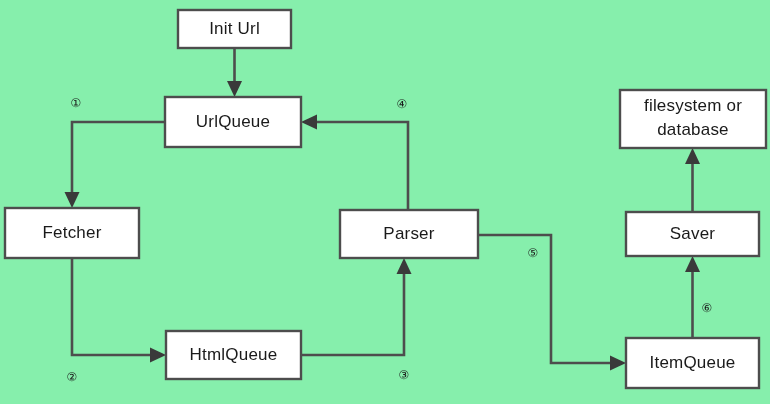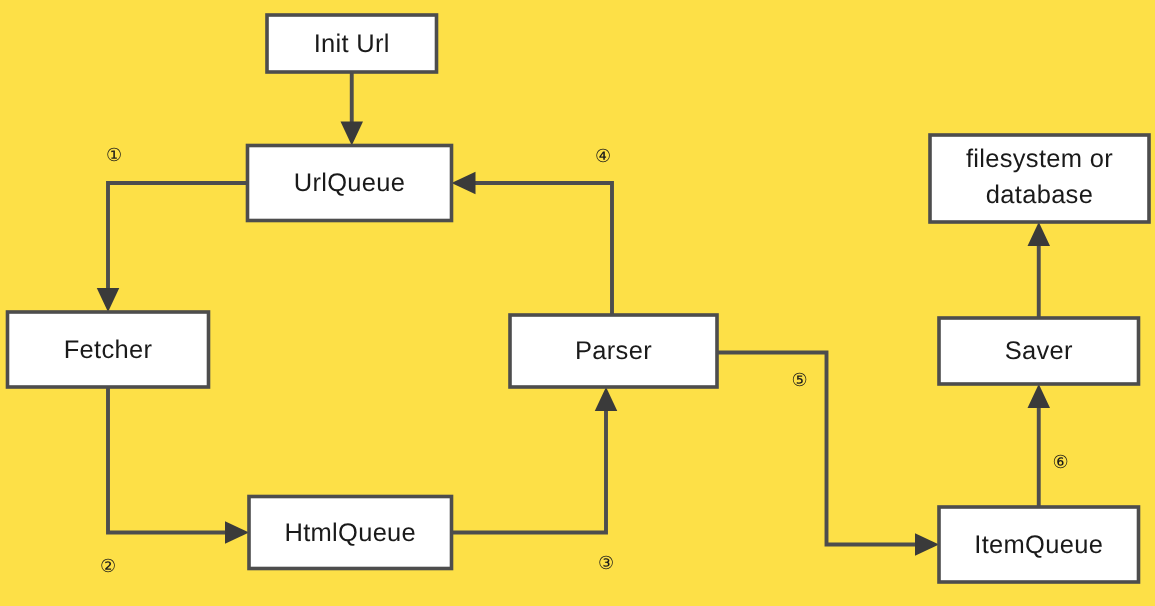--- a/index.html
+++ b/index.html
@@ -10,21 +10,21 @@
   body {
     width: 770px;
     height: 404px;
     font-family: "Liberation Sans", sans-serif;
     overflow: hidden;
   }
   #diagram-root {
     position: relative;
     width: 770px;
     height: 404px;
-    background: #fde047;
+    background: #86efac;
     text-decoration: underline;
   }
   svg.diagram {
     display: block;
     width: 770px;
     height: 404px;
   }
   .node-rect {
     fill: #ffffff;
     stroke: #4d4d4d;

